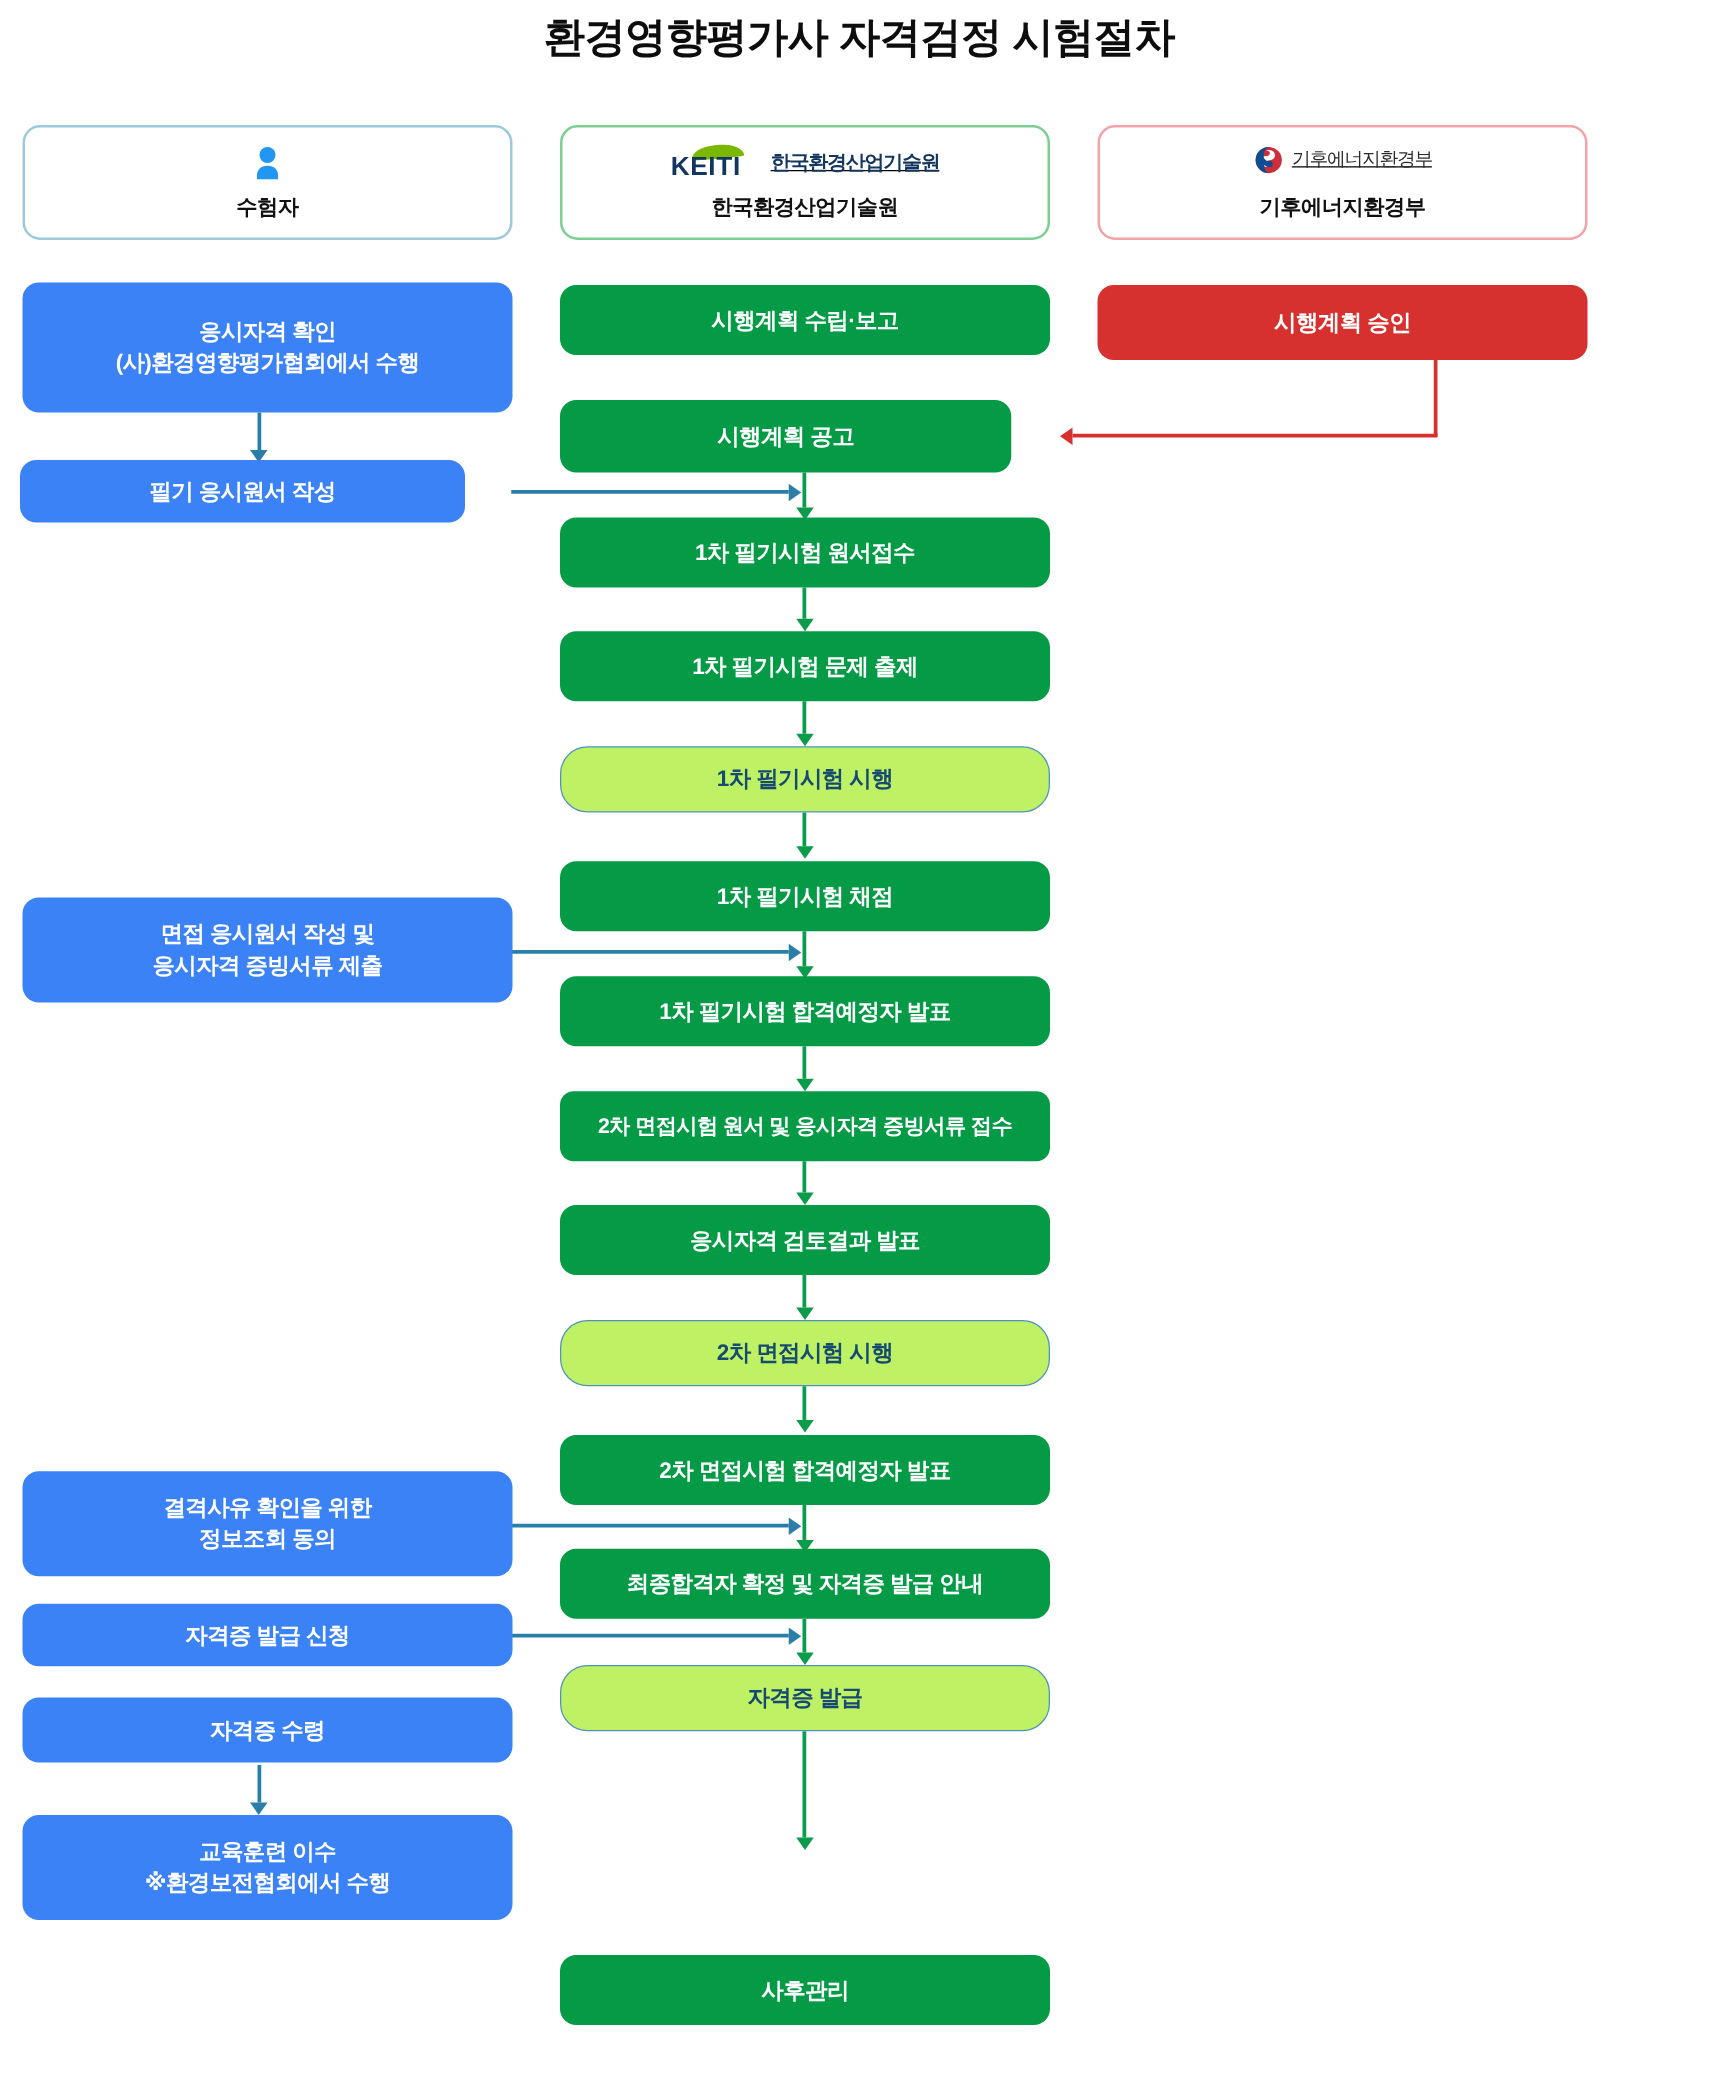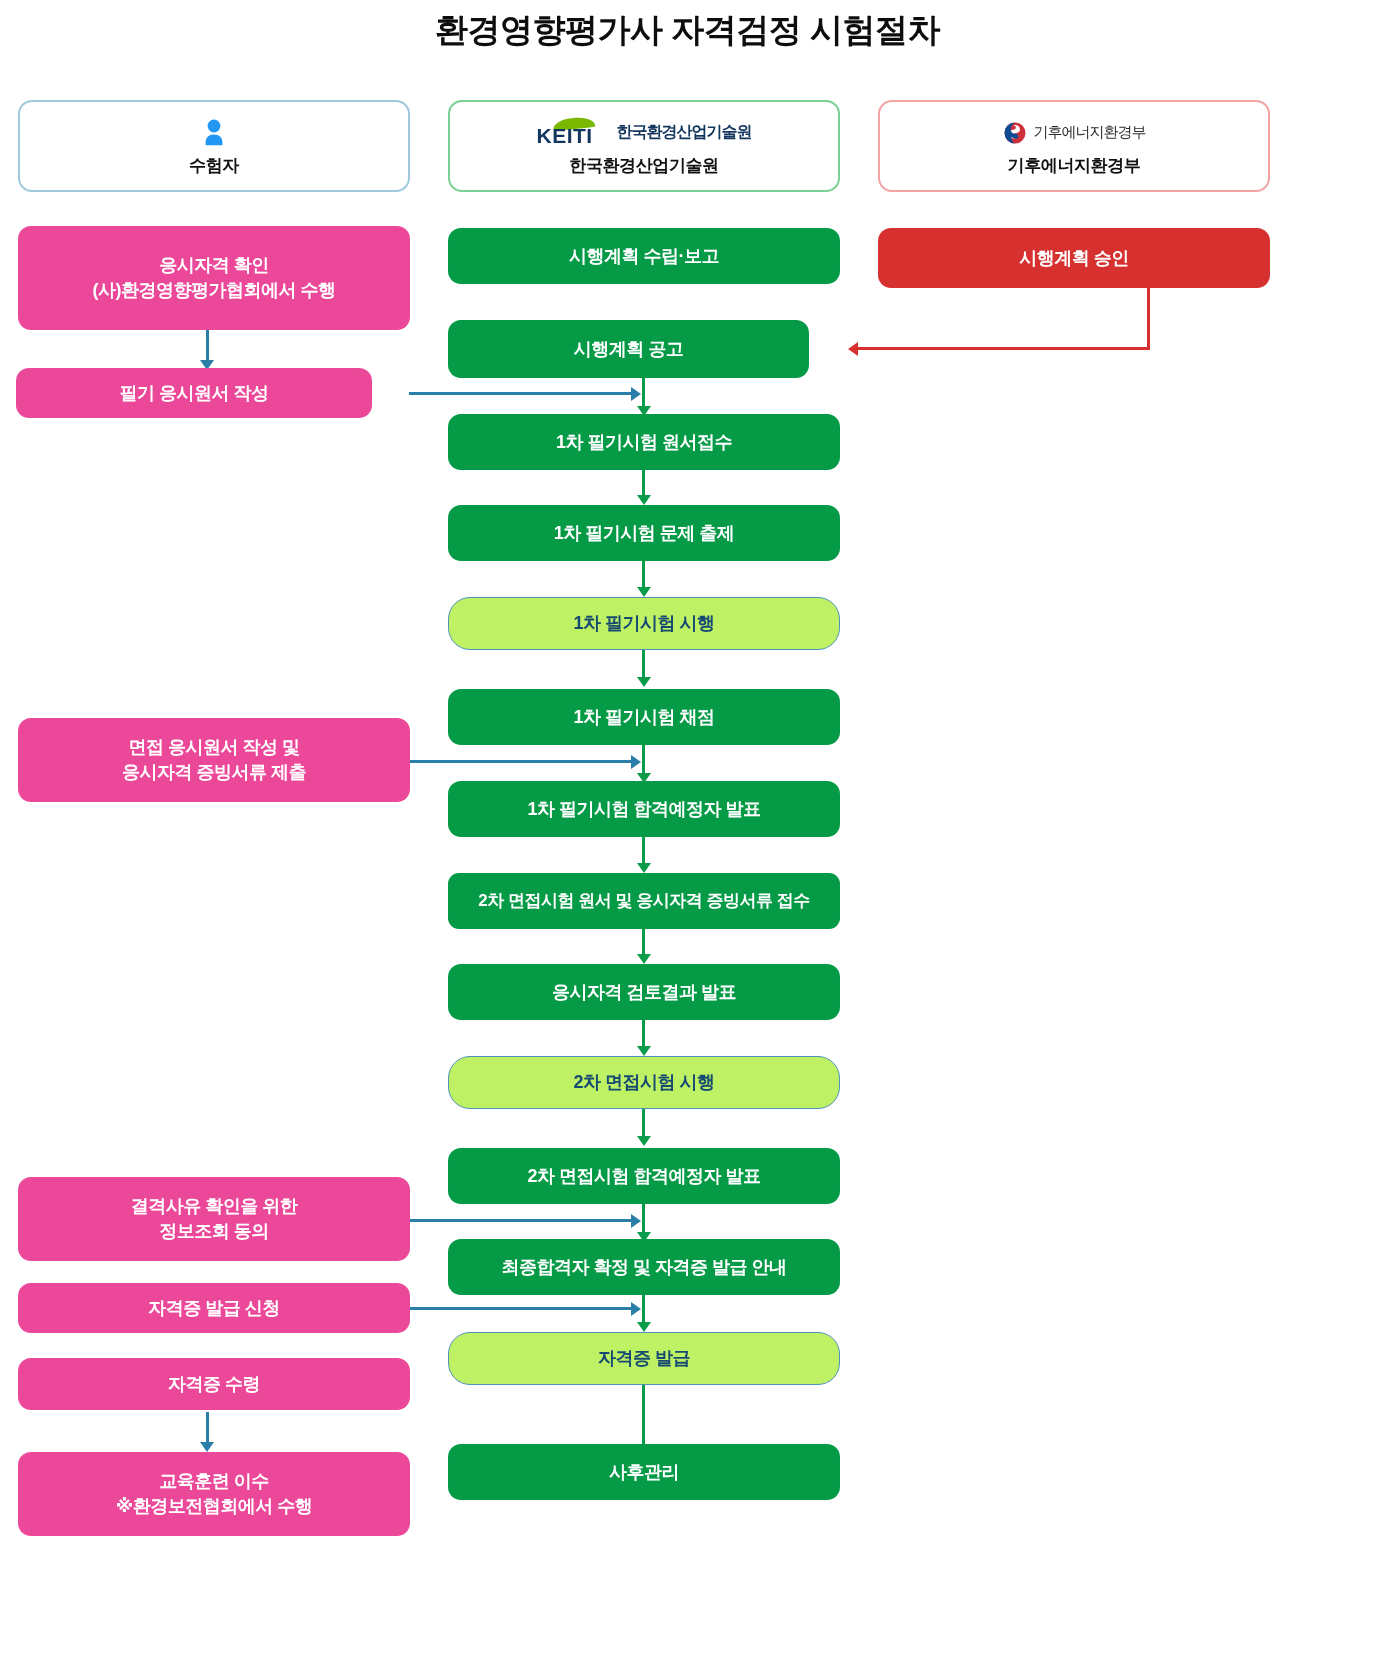--- a/index.html
+++ b/index.html
@@ -38,24 +38,25 @@
     flex-direction: column;
     align-items: center;
     justify-content: center;
   }
   #lane-header-candidate { left: 18px;  top: 100px; width: 392px; height: 92px; border-color: #9ec9dd; }
   #lane-header-keiti     { left: 448px; top: 100px; width: 392px; height: 92px; border-color: #7ccf92; }
   #lane-header-ministry  { left: 878px; top: 100px; width: 392px; height: 92px; border-color: #f3a3a6; }
 
   .lane-logo-row {
     display: flex;
-    align-items: center;
+    align-items: flex-start;
     justify-content: center;
     gap: 7px;
     height: 34px;
+    text-decoration: underline;
   }
   .lane-caption {
     font-size: 17px;
     font-weight: bold;
     color: #111111;
     margin-top: 4px;
     letter-spacing: -0.4px;
   }
 
   
@@ -95,21 +96,21 @@
     align-items: center;
     justify-content: center;
     text-align: center;
     border-radius: 13px;
     font-size: 18px;
     font-weight: bold;
     line-height: 1.38;
     letter-spacing: -0.5px;
     padding: 4px 10px;
   }
-  .node.blue  { background: #ec4899; color: #ffffff; }
+  .node.blue  { background: #3b82f6; color: #ffffff; }
   .node.green { background: #049a46; color: #ffffff; }
   .node.red   { background: #d6312f; color: #ffffff; }
   .node.white {
     background: #bef264;
     color: #174a72;
     border: 1.5px solid #4f93bd;
     border-radius: 22px;
   }
 
   
@@ -317,19 +318,19 @@
 </div>
 
 <div class="node green" style="left:448px; top:1239px; width:392px; height:56px;">
   <div>최종합격자 확정 및 자격증 발급 안내</div>
 </div>
 
 <div class="node white" style="left:448px; top:1332px; width:392px; height:53px;">
   <div>자격증 발급</div>
 </div>
 
-<div class="node green" style="left:448px; top:1444px; width:392px; height:56px;">
+<div class="node green" style="left:448px; top:1564px; width:392px; height:56px;">
   <div>사후관리</div>
 </div>
 
 <div class="node red" style="left:878px; top:228px; width:392px; height:60px;">
   <div>시행계획 승인</div>
 </div>
 
 </body></html>

